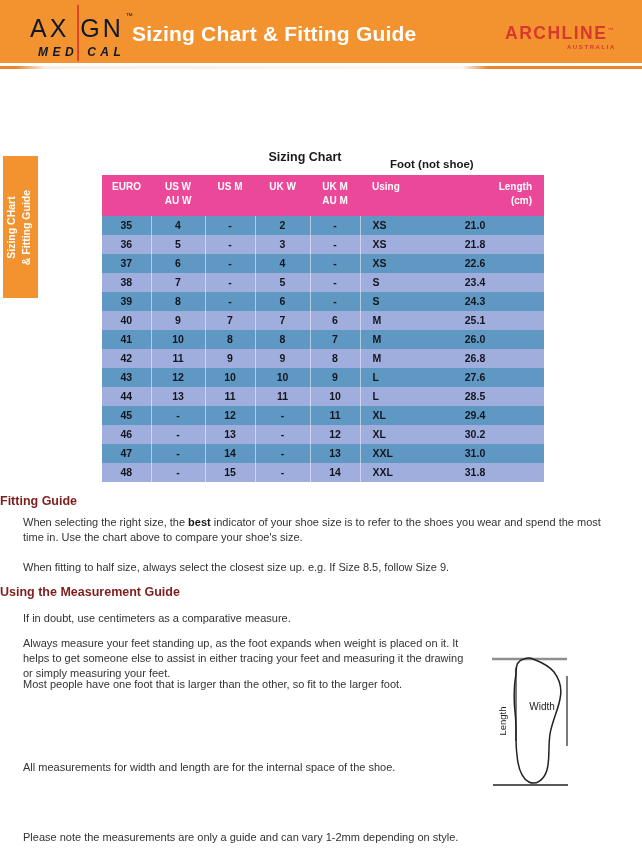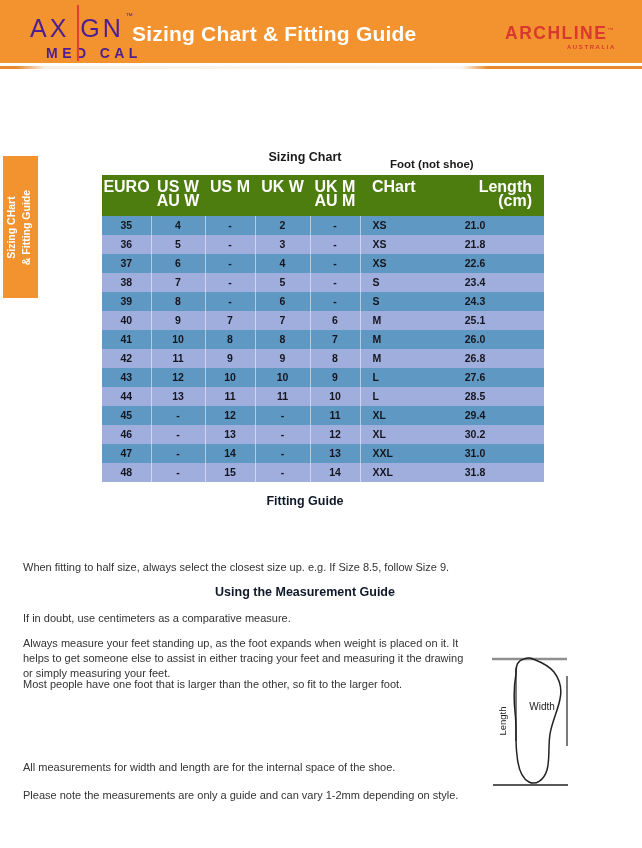--- a/index.html
+++ b/index.html
@@ -4,27 +4,27 @@
 <style>
   html,body{margin:0;padding:0;background:#fff;}
   .page{position:relative;width:642px;height:848px;background:#ffffff;overflow:hidden;
         font-family:"Liberation Sans",sans-serif;color:#333;}
 
   
   .banner{position:absolute;left:0;top:0;width:642px;height:63px;background:#F2932F;}
   .banner-rule{position:absolute;left:0;top:66px;width:642px;height:3px;
       background:linear-gradient(90deg,#E8872B 0%,#E8872B 2.5%,#f7efe6 7%,#faf6f1 72%,#E8872B 76%,#E8872B 100%);}
 
-  .axign{position:absolute;left:30px;top:8px;width:110px;height:52px;color:#4c1d95;}
+  .axign{position:absolute;left:30px;top:8px;width:110px;height:52px;color:#0f172a;}
   .axign-main{position:absolute;left:0;top:6px;font-size:25px;font-weight:400;letter-spacing:3px;
       display:flex;align-items:flex-start;white-space:nowrap;}
   .axign-gap{display:inline-block;width:11px;}
   .axign-tm{font-size:7px;margin-left:2px;margin-top:-2px;}
-  .axign-sub{position:absolute;left:16px;top:37px;font-size:14px;font-weight:bold;letter-spacing:4.5px;
-      display:flex;white-space:nowrap;}
+  .axign-sub{position:absolute;left:8px;top:37px;font-size:12px;font-weight:bold;letter-spacing:4.5px;
+      display:flex;white-space:nowrap;font-style:italic;}
   .axign-sub .axign-gap{width:9px;}
   .axign-line{position:absolute;left:47px;top:-3px;width:2px;height:56px;background:#E0432C;}
 
   .banner-title{position:absolute;left:132px;top:22px;width:256px;text-align:left;
       font-size:21px;font-weight:bold;color:#fff;letter-spacing:0.2px;white-space:nowrap;}
 
   .archline{position:absolute;left:505px;top:23px;width:125px;color:#D8382E;}
   .archline-main{font-size:17.5px;font-weight:600;letter-spacing:1.5px;white-space:nowrap;}
   .archline-tm{font-size:6px;vertical-align:super;}
   .archline-sub{font-size:6px;font-weight:bold;letter-spacing:1.6px;text-align:right;
@@ -38,42 +38,42 @@
 
   
   .chart-title{position:absolute;left:96px;top:150px;width:418px;text-align:center;
       font-size:12.5px;font-weight:bold;color:#1a1a1a;}
   .chart-note{position:absolute;left:390px;top:158px;width:122px;text-align:left;
       font-size:11.5px;font-weight:bold;color:#1a1a1a;}
 
   table.sizing{position:absolute;left:102px;top:175px;width:418px;border-collapse:collapse;
       table-layout:fixed;font-family:"Liberation Sans",sans-serif;}
   table.sizing th,table.sizing td{padding:0;margin:0;}
-  table.sizing thead th{background:#4d7c0f;color:#fff;font-size:16px;font-weight:bold;
+  table.sizing thead th{background:#ec4899;color:#fff;font-size:10px;font-weight:bold;
       height:36px;vertical-align:top;padding-top:5px;line-height:14px;text-align:center;}
   table.sizing tbody td{height:19px;text-align:center;font-size:10.5px;font-weight:bold;
       color:#15151f;line-height:19px;}
   table.sizing tbody tr:nth-child(odd) td{background:#5F99C3;}
   table.sizing tbody tr:nth-child(even) td{background:#9FAEDC;}
   table.sizing tbody td:nth-child(-n+5){border-right:1px solid rgba(255,255,255,0.5);}
   table.sizing th:nth-child(1){width:49px;}
   table.sizing th:nth-child(2){width:54px;}
   table.sizing th:nth-child(3){width:50px;}
   table.sizing th:nth-child(4){width:55px;}
   table.sizing th:nth-child(5){width:50px;}
   table.sizing th:nth-child(6){width:60px;}
   table.sizing th:nth-child(7){width:100px;}
   table.sizing th:nth-child(6),table.sizing td:nth-child(6){text-align:left;padding-left:12px;}
   table.sizing th:nth-child(7){text-align:right;padding-right:12px;}
   table.sizing td:nth-child(7){text-align:center;padding-right:26px;}
   .hdr-l2{display:block;}
 
   
-  .h-center{position:absolute;left:0;width:610px;text-align:center;
-      font-size:12.5px;font-weight:bold;color:#0f172a;}
+  .h-center{position:absolute;left:0;width:610px;text-align:left;
+      font-size:12.5px;font-weight:bold;color:#7f1d1d;}
   .para{position:absolute;left:23px;font-size:11px;line-height:15px;color:#333;}
   .para b{color:#1a1a1a;}
 
   
   .foot-diagram{position:absolute;left:488px;top:652px;width:84px;height:140px;}
 </style>
 </head>
 <body>
 
 <div class="page">
@@ -114,21 +114,21 @@
   <div class="chart-note">Foot (not shoe)</div>
 
   <table class="sizing">
     <thead>
         <tr id="size-head-row">
           <th><span>EURO</span></th>
           <th><span>US W</span><span class="hdr-l2">AU W</span></th>
           <th><span>US M</span></th>
           <th><span>UK W</span></th>
           <th><span>UK M</span><span class="hdr-l2">AU M</span></th>
-          <th><span>CHart</span></th>
+          <th><span>Using</span></th>
           <th><span>Length</span><span class="hdr-l2">(cm)</span></th>
         </tr>
       </thead>
     <tbody id="size-body">
         <tr>
           <td>35</td>
           <td>4</td>
           <td>-</td>
           <td>2</td>
           <td>-</td>
@@ -249,28 +249,31 @@
           <td>15</td>
           <td>-</td>
           <td>14</td>
           <td>XXL</td>
           <td>31.8</td>
         </tr>
       </tbody>
   </table>
 
   <div class="h-center" style="top:494px;">Fitting Guide</div>
+  <div class="para" style="top:515px;width:596px;">
+    <span>When selecting the right size, the </span><b>best</b><span> indicator of your shoe size is to refer to the shoes you wear and spend the most time in. Use the chart above to compare your shoe's size.</span>
+  </div>
   <div class="para" style="top:560px;width:596px;">When fitting to half size, always select the closest size up. e.g. If Size 8.5, follow Size 9.</div>
 
   <div class="h-center" style="top:585px;">Using the Measurement Guide</div>
   <div class="para" style="top:611px;width:596px;">If in doubt, use centimeters as a comparative measure.</div>
   <div class="para" style="top:636px;width:452px;">Always measure your feet standing up, as the foot expands when weight is placed on it. It helps to get someone else to assist in either tracing your feet and measuring it the drawing or simply measuring your feet.</div>
   <div class="para" style="top:677px;width:470px;">Most people have one foot that is larger than the other, so fit to the larger foot.</div>
   <div class="para" style="top:760px;width:520px;">All measurements for width and length are for the internal space of the shoe.</div>
-  <div class="para" style="top:788px;width:450px;">Please note the measurements are only a guide and can vary 1-2mm depending on style.</div>
+  <div class="para" style="top:830px;width:450px;">Please note the measurements are only a guide and can vary 1-2mm depending on style.</div>
 
   <svg class="foot-diagram" viewBox="0 0 84 140">
     <line x1="4" y1="7" x2="79" y2="7" stroke="#8f8f8f" stroke-width="2.4"></line>
     <path d="M 36 7
              C 31 8, 27.5 13, 28 22
              C 26.5 30, 25.5 45, 27 60
              C 29 75, 27 90, 29 103
              C 30 115, 33 126, 41 130
              C 48 133.5, 56 128, 59 118
              C 62 108, 60 95, 62 82

